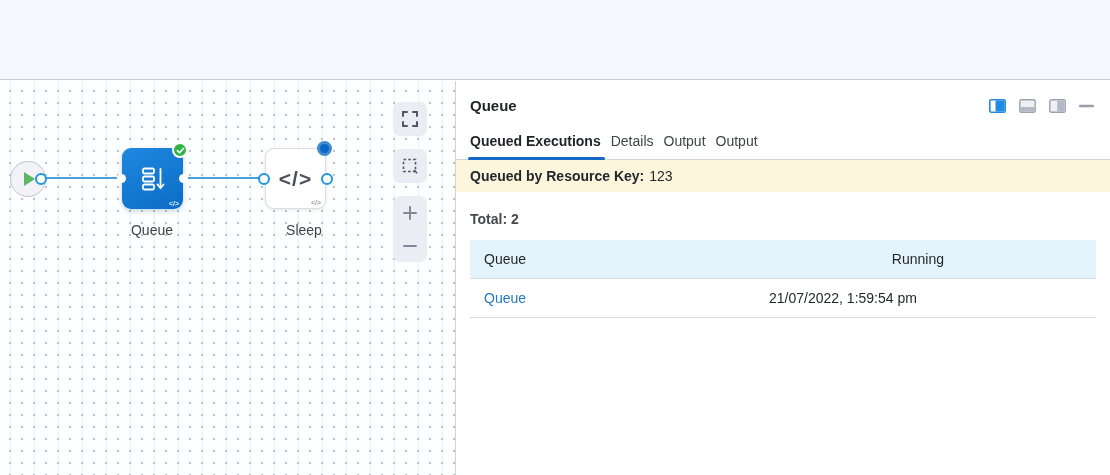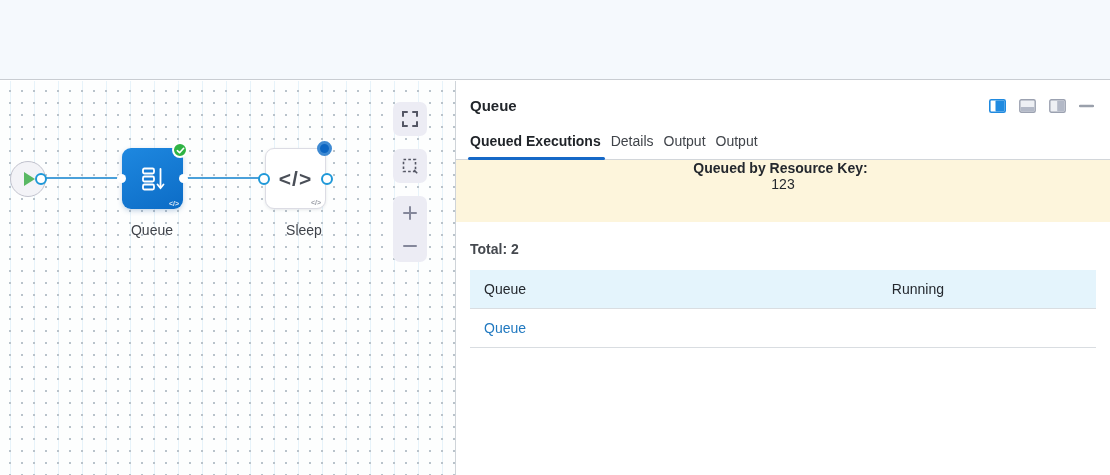--- a/index.html
+++ b/index.html
@@ -118,22 +118,22 @@
   .tab {
     font-size: 14px; color: #40444a; padding-bottom: 10px; position: relative;
     white-space: nowrap; cursor: default;
   }
   .tab.active { font-weight: bold; color: #1f2328; }
   .tab.active::after {
     content: ""; position: absolute; left: -2px; right: -4px; bottom: -1px;
     height: 3px; border-radius: 2px; background: #1668c7;
   }
   .banner {
-    background: #fdf5dc; height: 62px; display: flex; align-items: center;
-    padding: 0 14px; font-size: 14px; color: #24282e; flex-direction: column;
+    background: #fdf5dc; height: 32px; display: flex; align-items: center;
+    padding: 0 14px; font-size: 14px; color: #24282e;
   }
   .banner b { font-weight: bold; margin-right: 5px; }
   .total { margin: 19px 14px 13px 14px; font-size: 14px; font-weight: bold; color: #45494f; }
   .exec-table { margin: 0 14px; }
   .exec-row {
     display: grid; grid-template-columns: 299px 1fr 140px;
     align-items: center; height: 39px;
     border-bottom: 1px solid #d9dde1; font-size: 14px; color: #24282e;
   }
   .exec-row .c-name { padding-left: 14px; }
@@ -270,19 +270,20 @@
 
       <div class="total">Total: 2</div>
 
       <div class="exec-table">
         <div class="exec-row highlighted">
           <div class="c-name">Queue</div>
           <div class="c-status">Running</div>
         </div>
         <div class="exec-row">
           <div class="c-name link">Queue</div>
+          <div class="c-time">21/07/2022, 1:59:54 pm</div>
           <div class="c-status"></div>
         </div>
       </div>
 
     </div>
   </div>
 </div>
 
 </body></html>

